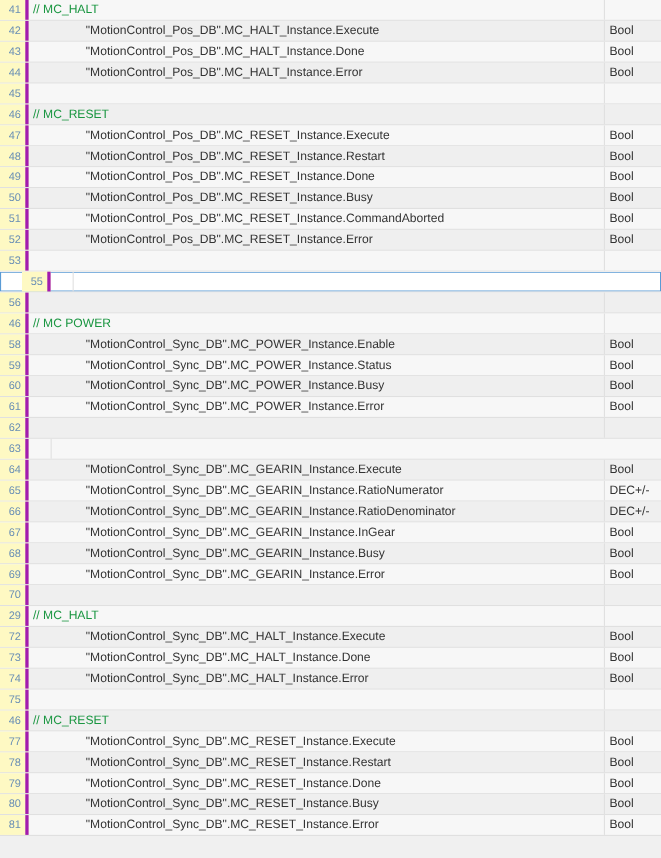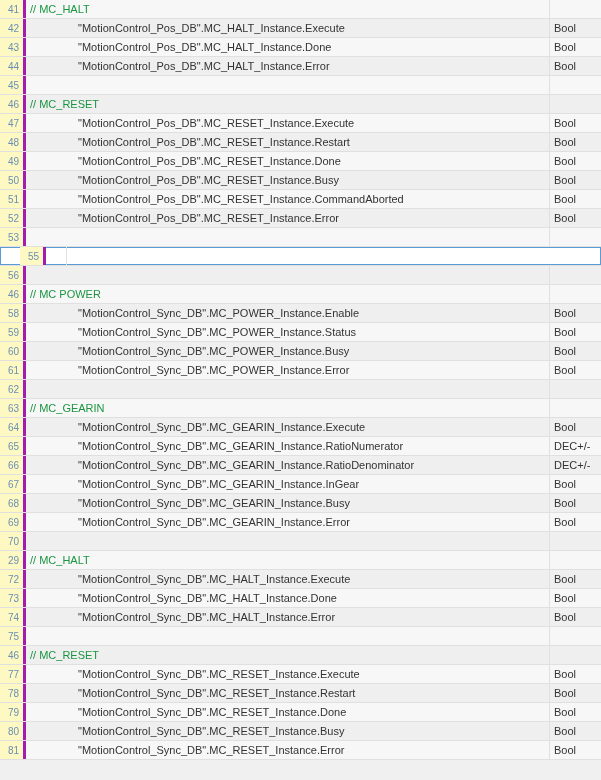--- a/index.html
+++ b/index.html
@@ -215,23 +215,20 @@
       </div>
       <div class="type">Bool</div>
     </div>
     <div class="row even">
       <div class="gutter">62</div>
       <div class="content"></div>
       <div class="type"></div>
     </div>
     <div class="row odd">
       <div class="gutter">63</div>
-      <div class="content">
-        <span class="text comment">// MC_GEARIN</span>
-      </div>
       <div class="type"></div>
     </div>
     <div class="row even">
       <div class="gutter">64</div>
       <div class="content">
         <span class="indent"></span>
         <span class="text">"MotionControl_Sync_DB".MC_GEARIN_Instance.Execute</span>
       </div>
       <div class="type">Bool</div>
     </div>

